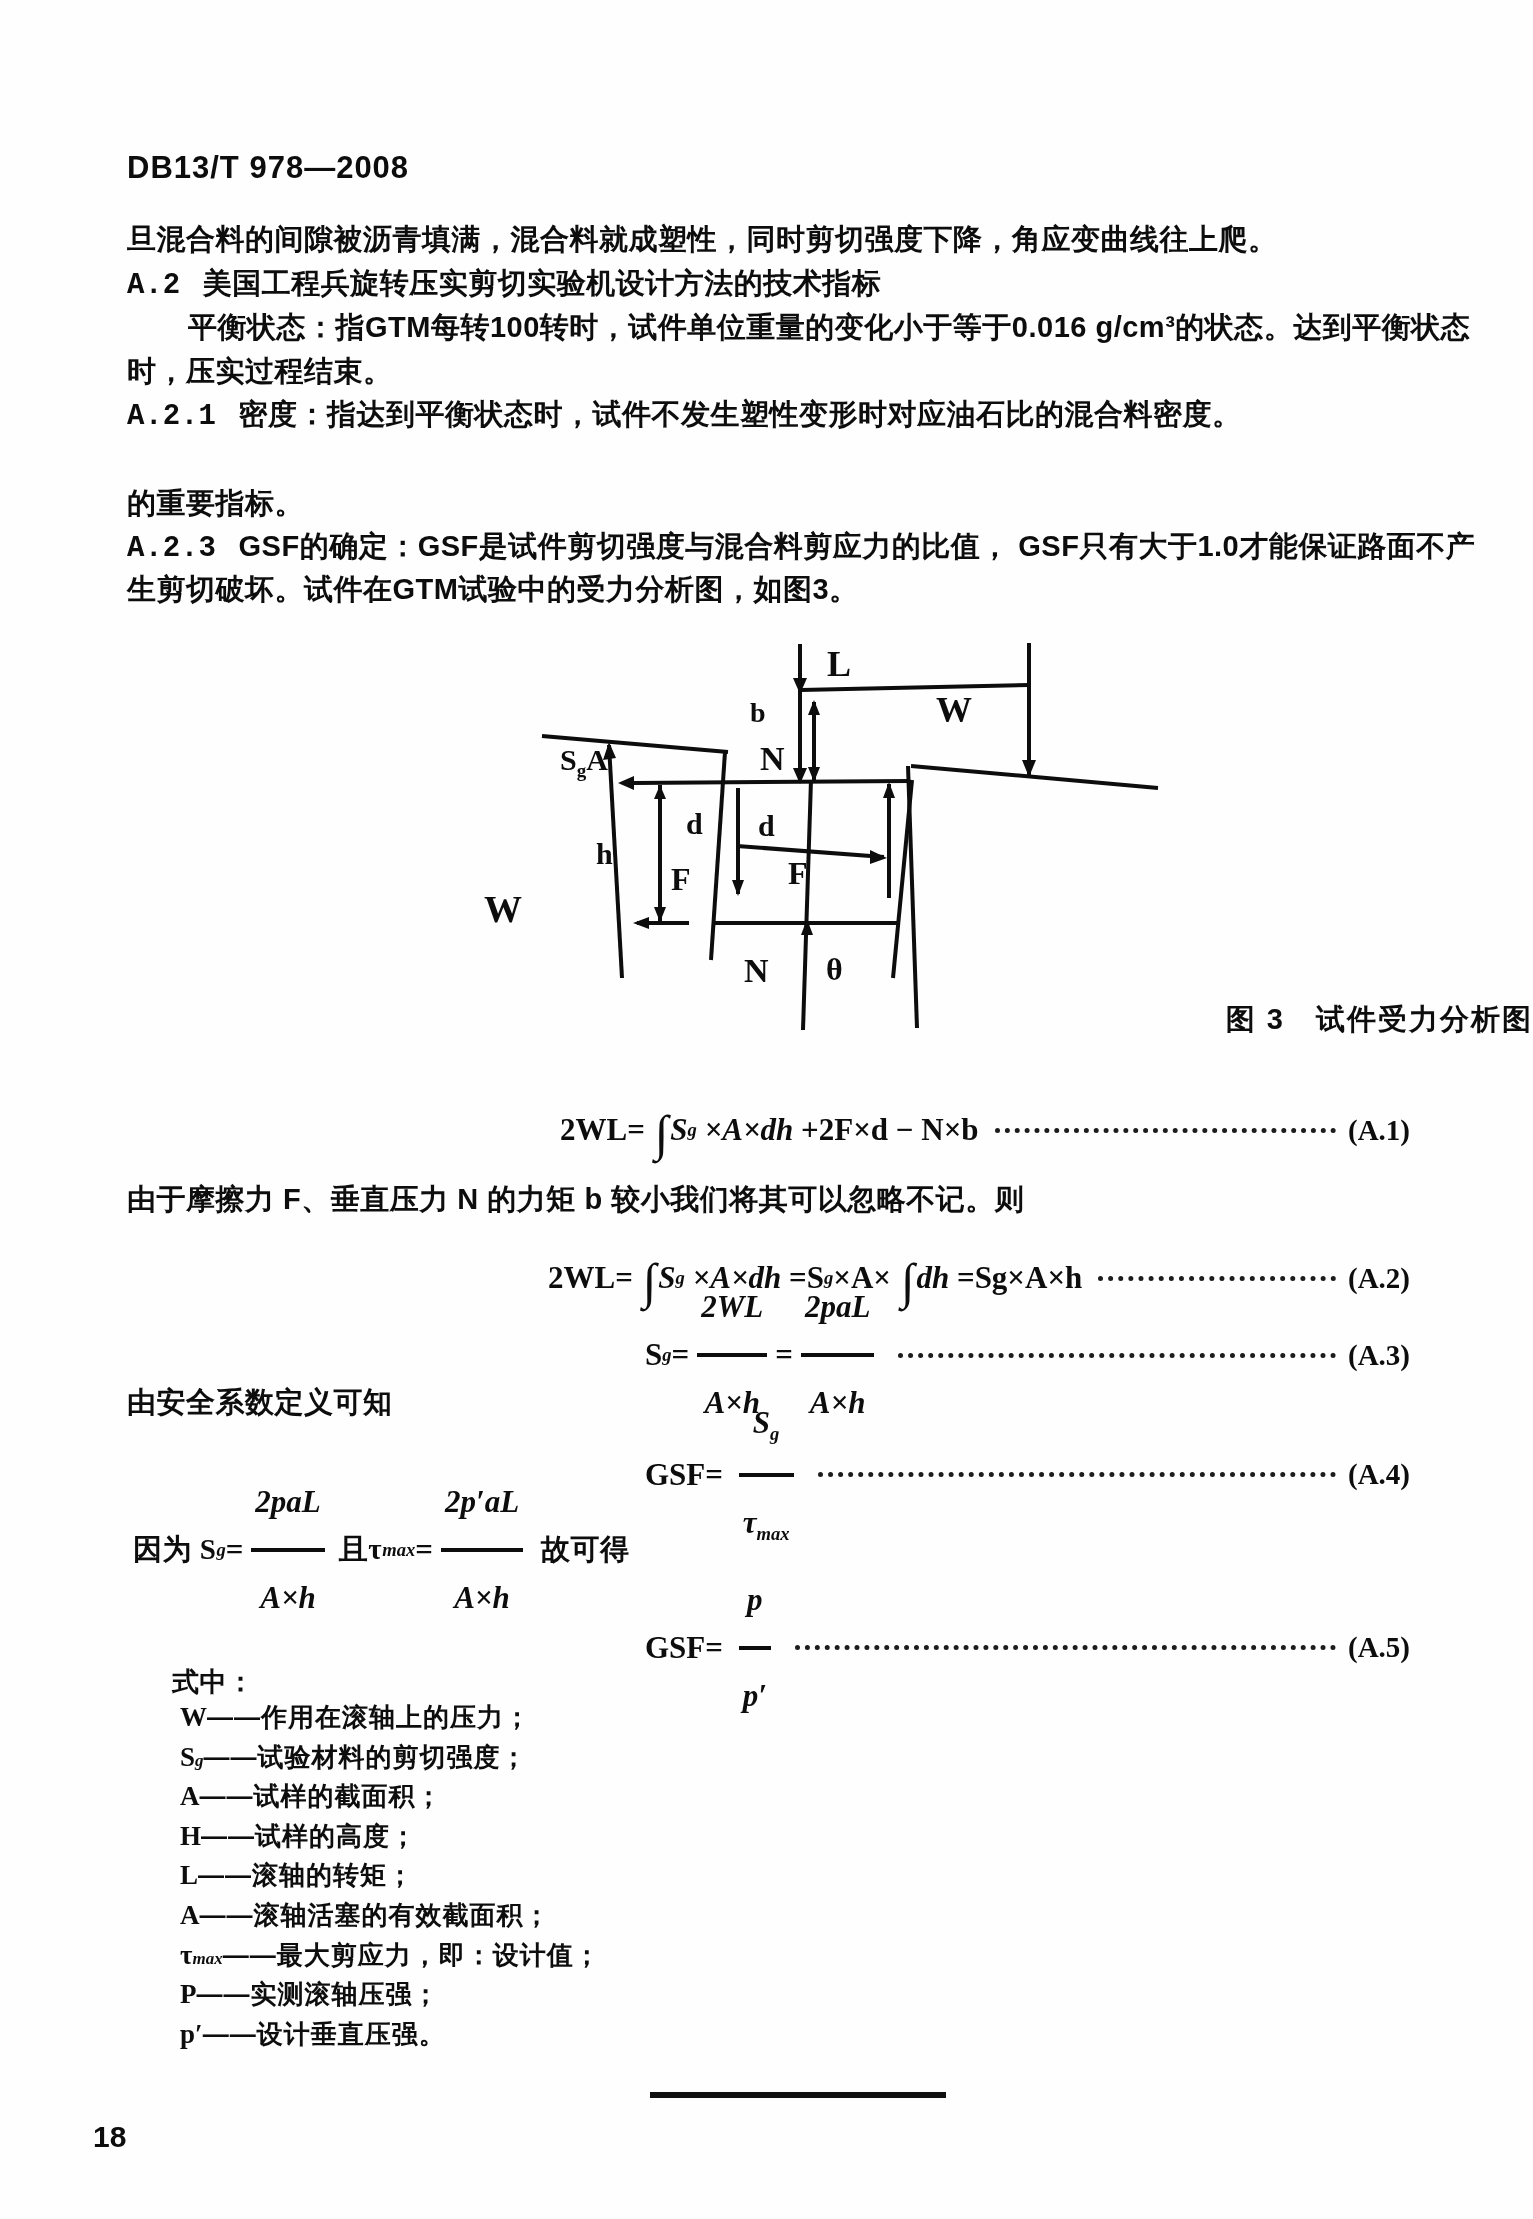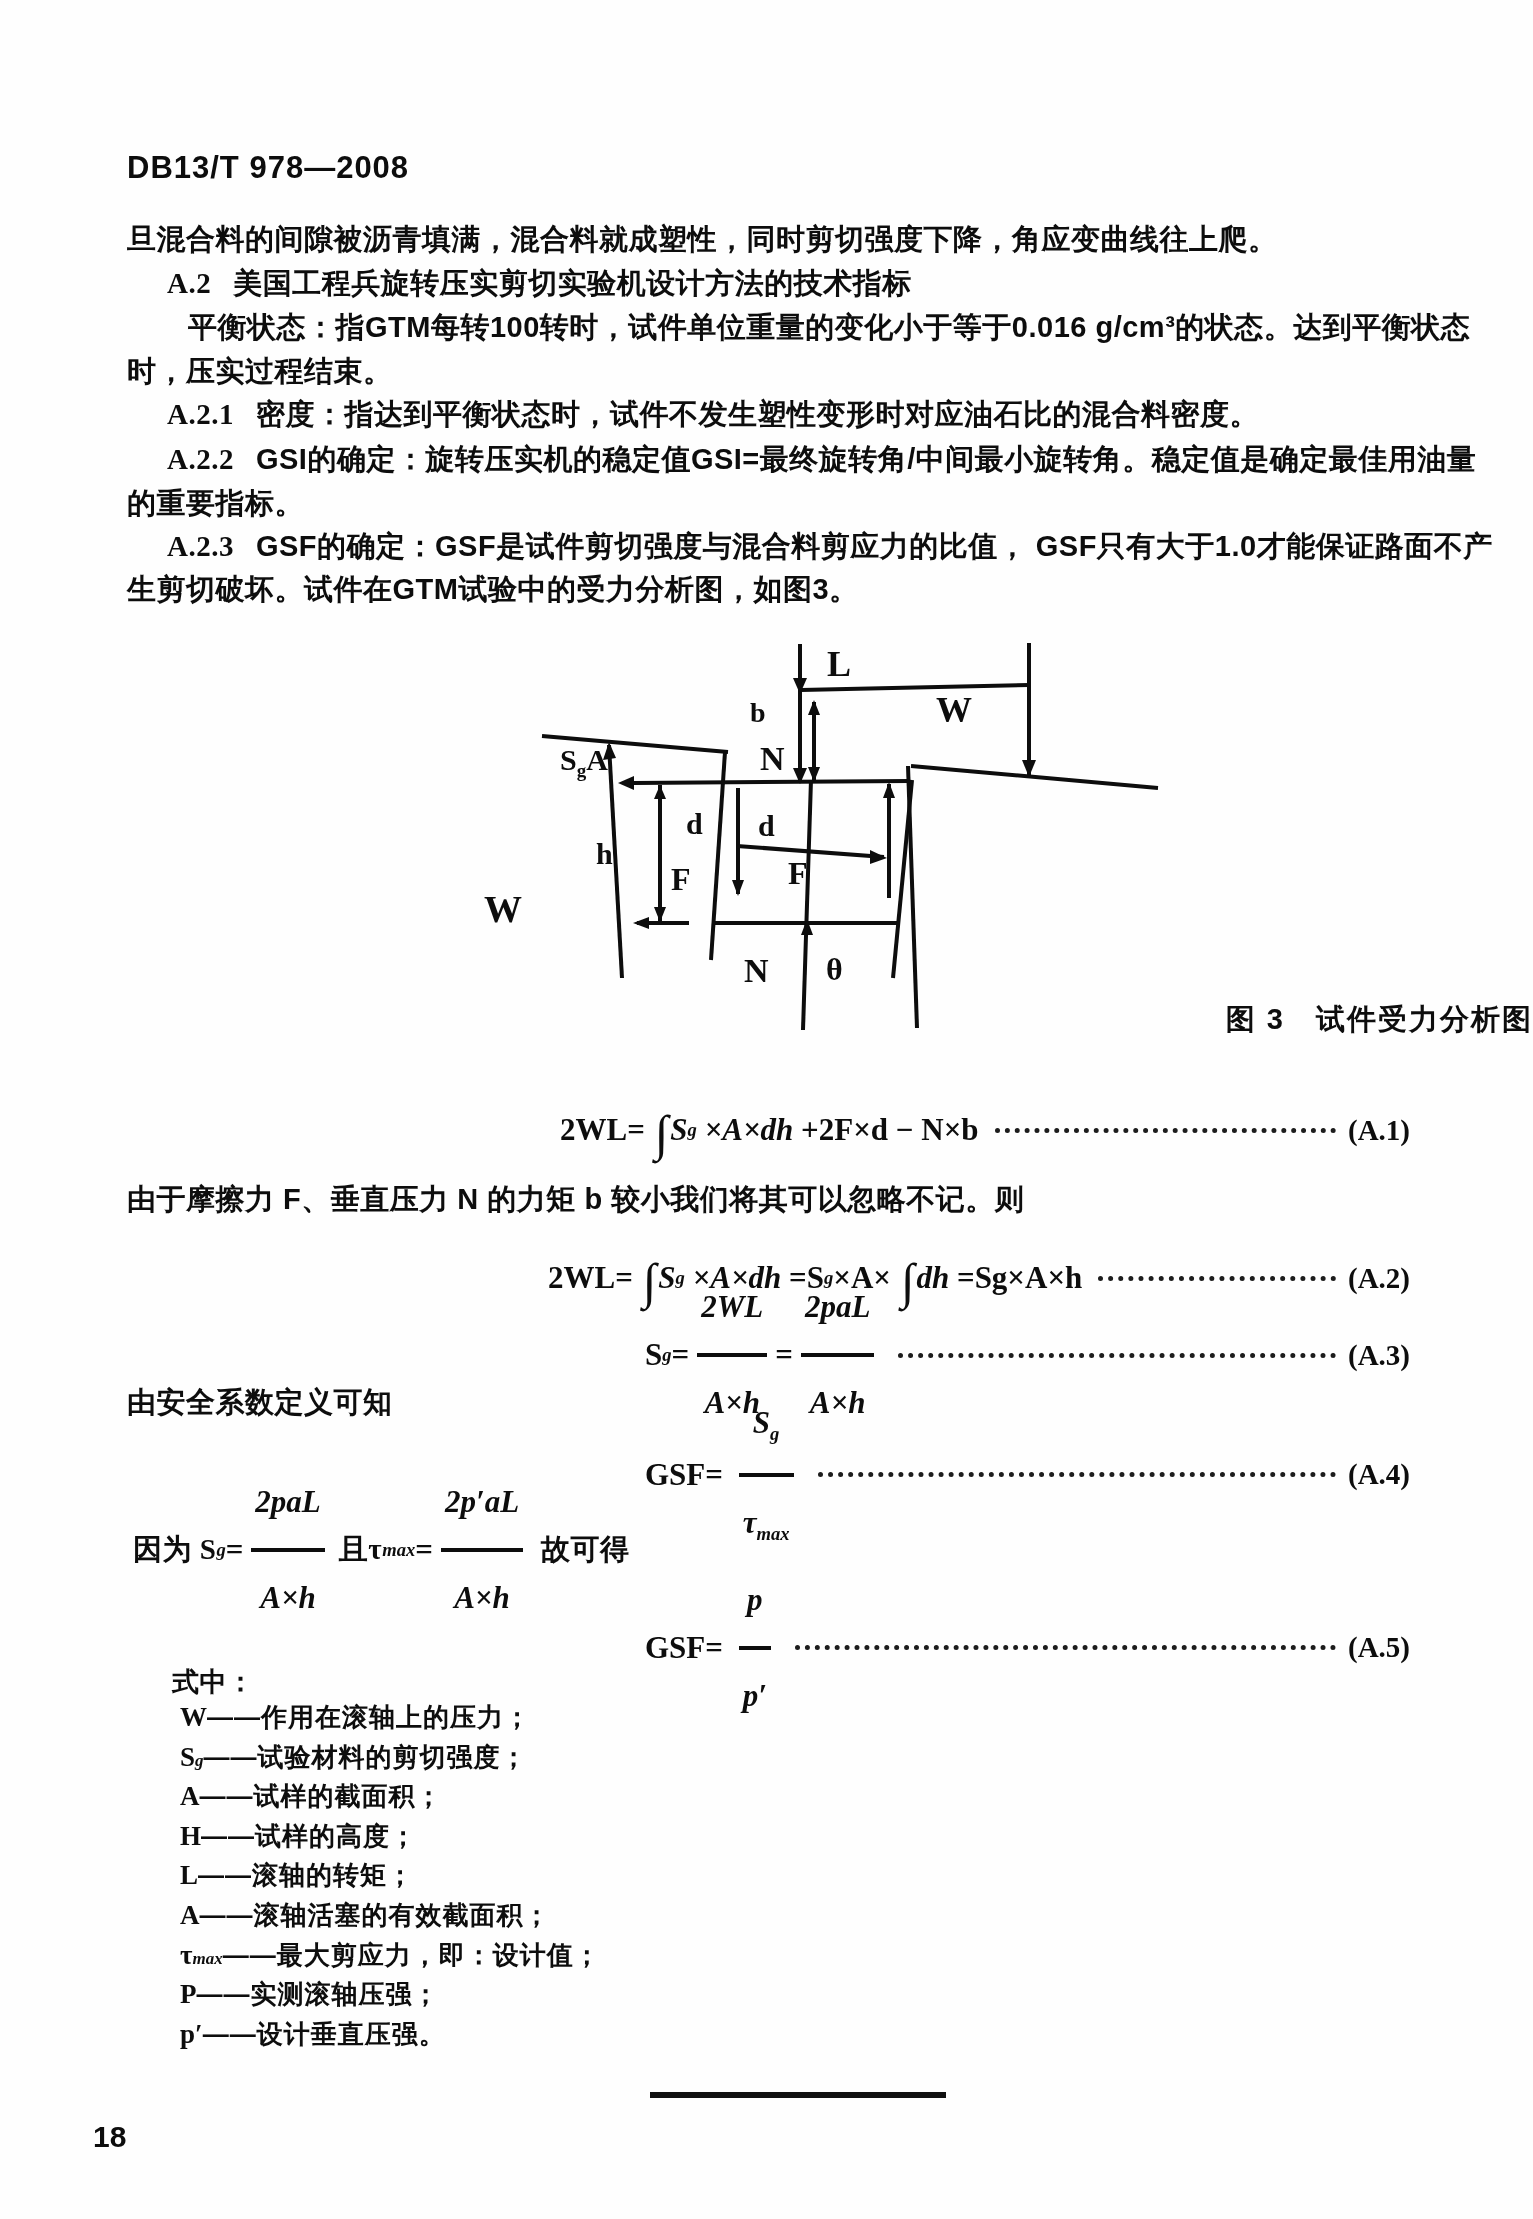--- a/index.html
+++ b/index.html
@@ -1,21 +1,21 @@
 <!DOCTYPE html>
 <html><head>
 <meta charset="utf-8">
 <style>
   html,body{margin:0;padding:0;background:#e8e8e6;}
   #page{position:relative;width:1533px;height:2219px;background:#fefefe;overflow:hidden;
         font-family:"Liberation Sans","DejaVu Sans",sans-serif;color:#0d0d0d;}
   .abs{position:absolute;}
   .cnline{font-size:29px;font-weight:700;letter-spacing:0.5px;white-space:nowrap;}
   .heading{font-size:29px;font-weight:800;}
-  .num{margin-right:22px;font-family:Liberation Serif, serif;margin-left:40px;}
+  .num{margin-right:22px;font-family:Liberation Mono, monospace;}
   .serif{font-family:"Liberation Serif","DejaVu Serif",serif;}
   .eq-row{position:absolute;display:flex;align-items:center;
           font-family:"Liberation Serif","DejaVu Serif",serif;font-size:31px;font-weight:700;}
   .m{white-space:pre;}
   .rm{font-style:normal;text-align:center;}
   .it{font-style:italic;}
   .int{font-size:50px;font-weight:400;line-height:0;transform:translateY(3px);margin:0 2px;}
   .sub{font-size:0.60em;font-style:italic;vertical-align:-0.38em;}
   .frac{display:inline-flex;flex-direction:column;align-items:center;margin:0 8px;vertical-align:middle;gap:25px;}
   .frac .fn,.frac .fd{font-style:italic;padding:0 4px;line-height:1.15;}
@@ -45,23 +45,20 @@
     <span class="num">A.2</span><span>美国工程兵旋转压实剪切实验机设计方法的技术指标</span>
   </div>
 
   <div class="abs cnline" style="left:188px;top:308px;">平衡状态：指GTM每转100转时，试件单位重量的变化小于等于0.016 g/cm³的状态。达到平衡状态</div>
   <div class="abs cnline" style="left:127px;top:352px;">时，压实过程结束。</div>
 
   <div class="abs cnline" style="left:127px;top:395px;">
     <span class="num">A.2.1</span><span>密度：指达到平衡状态时，试件不发生塑性变形时对应油石比的混合料密度。</span>
   </div>
 
-  <div class="abs cnline" style="left:127px;top:440px;">
-    <span class="num">A.2.2</span><span>GSI的确定：旋转压实机的稳定值GSI=最终旋转角/中间最小旋转角。稳定值是确定最佳用油量</span>
-  </div>
   <div class="abs cnline" style="left:127px;top:484px;">的重要指标。</div>
 
   <div class="abs cnline" style="left:127px;top:527px;">
     <span class="num">A.2.3</span><span>GSF的确定：GSF是试件剪切强度与混合料剪应力的比值， GSF只有大于1.0才能保证路面不产</span>
   </div>
   <div class="abs cnline" style="left:127px;top:570px;">生剪切破坏。试件在GTM试验中的受力分析图，如图3。</div>
 
   <svg class="abs" style="left:380px;top:630px;" width="790" height="400" viewBox="0 0 790 400">
     <g stroke="#0d0d0d" stroke-width="4" fill="none">
       <line x1="420" y1="14" x2="420" y2="152"></line>

